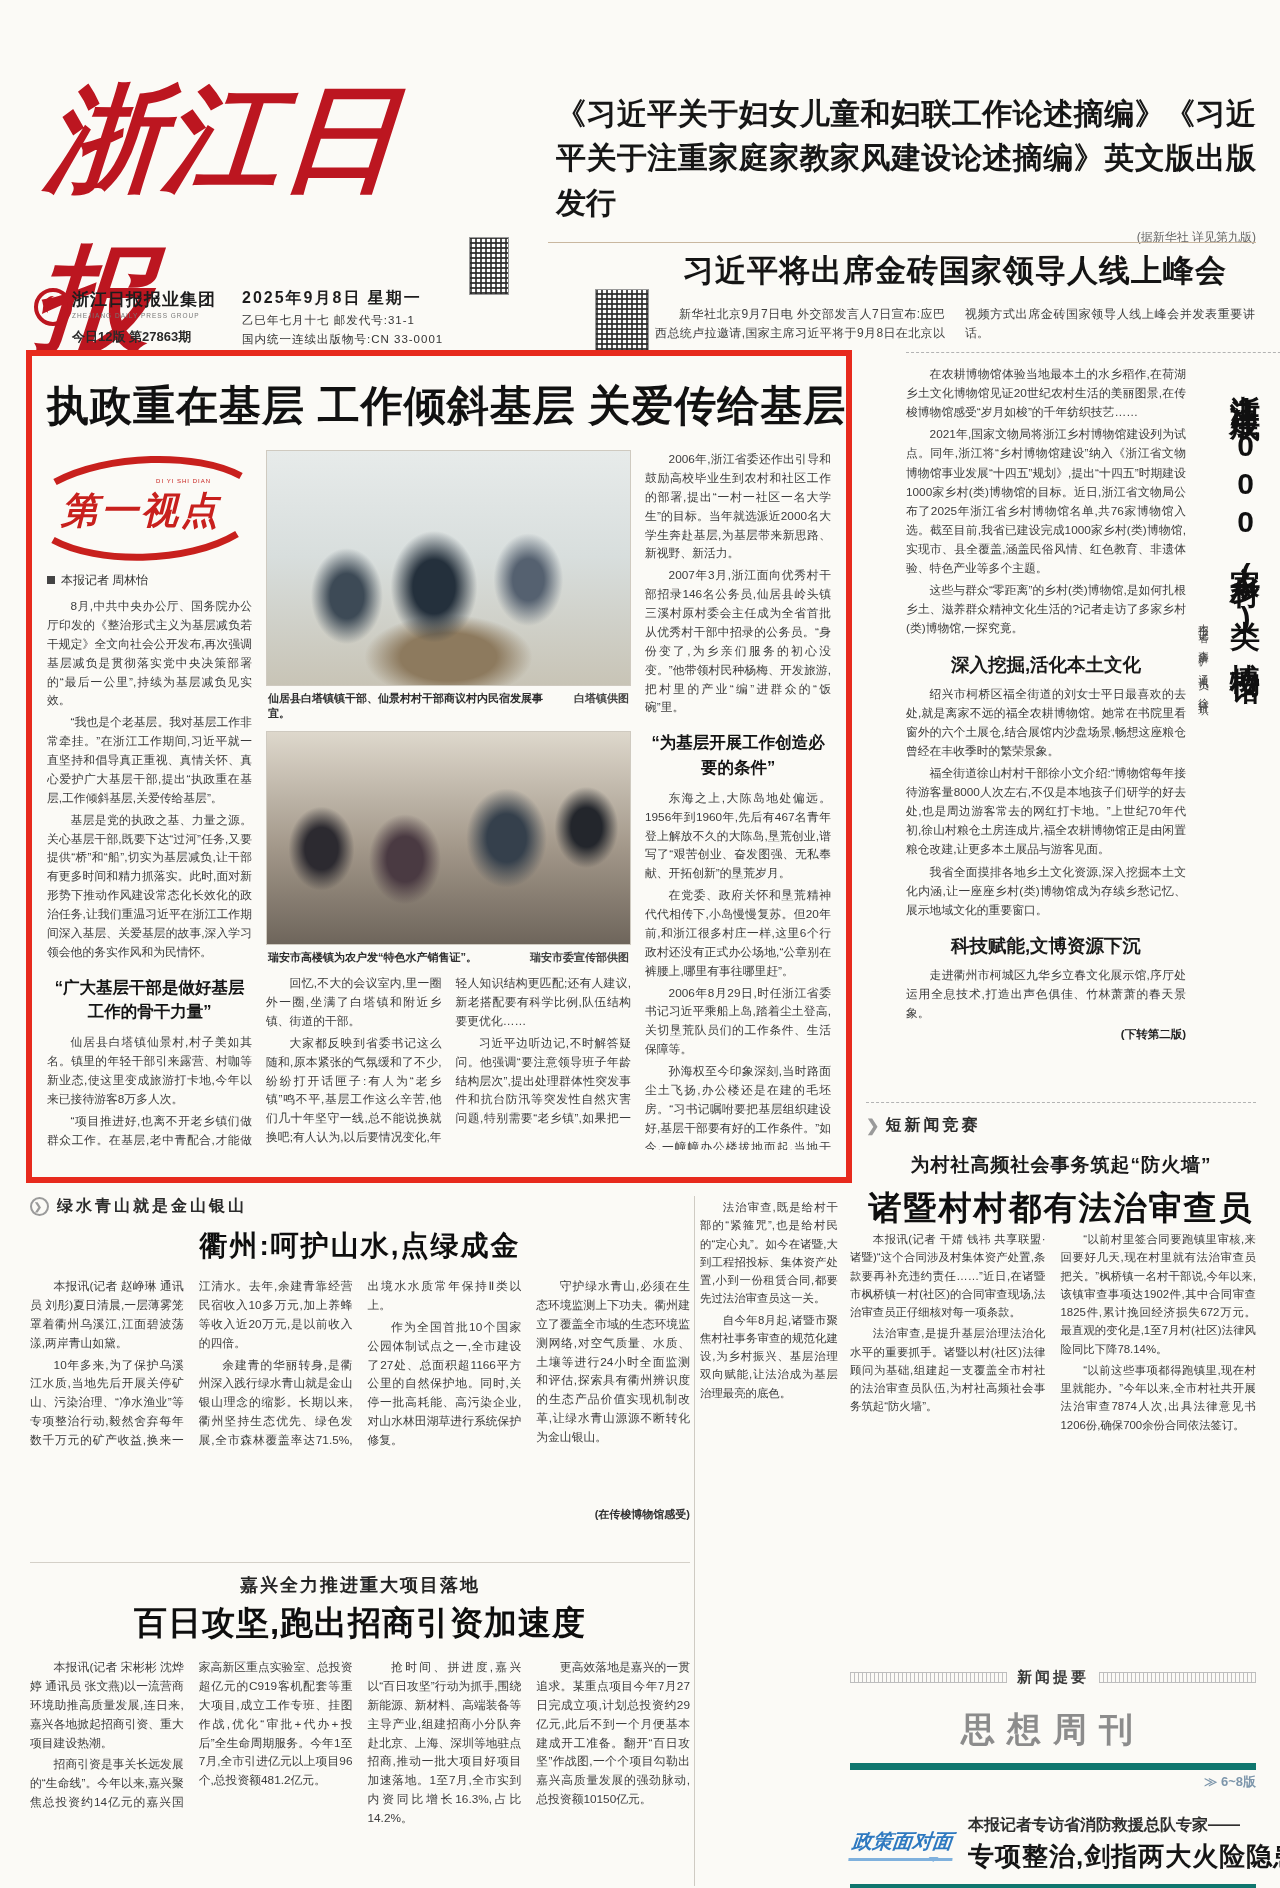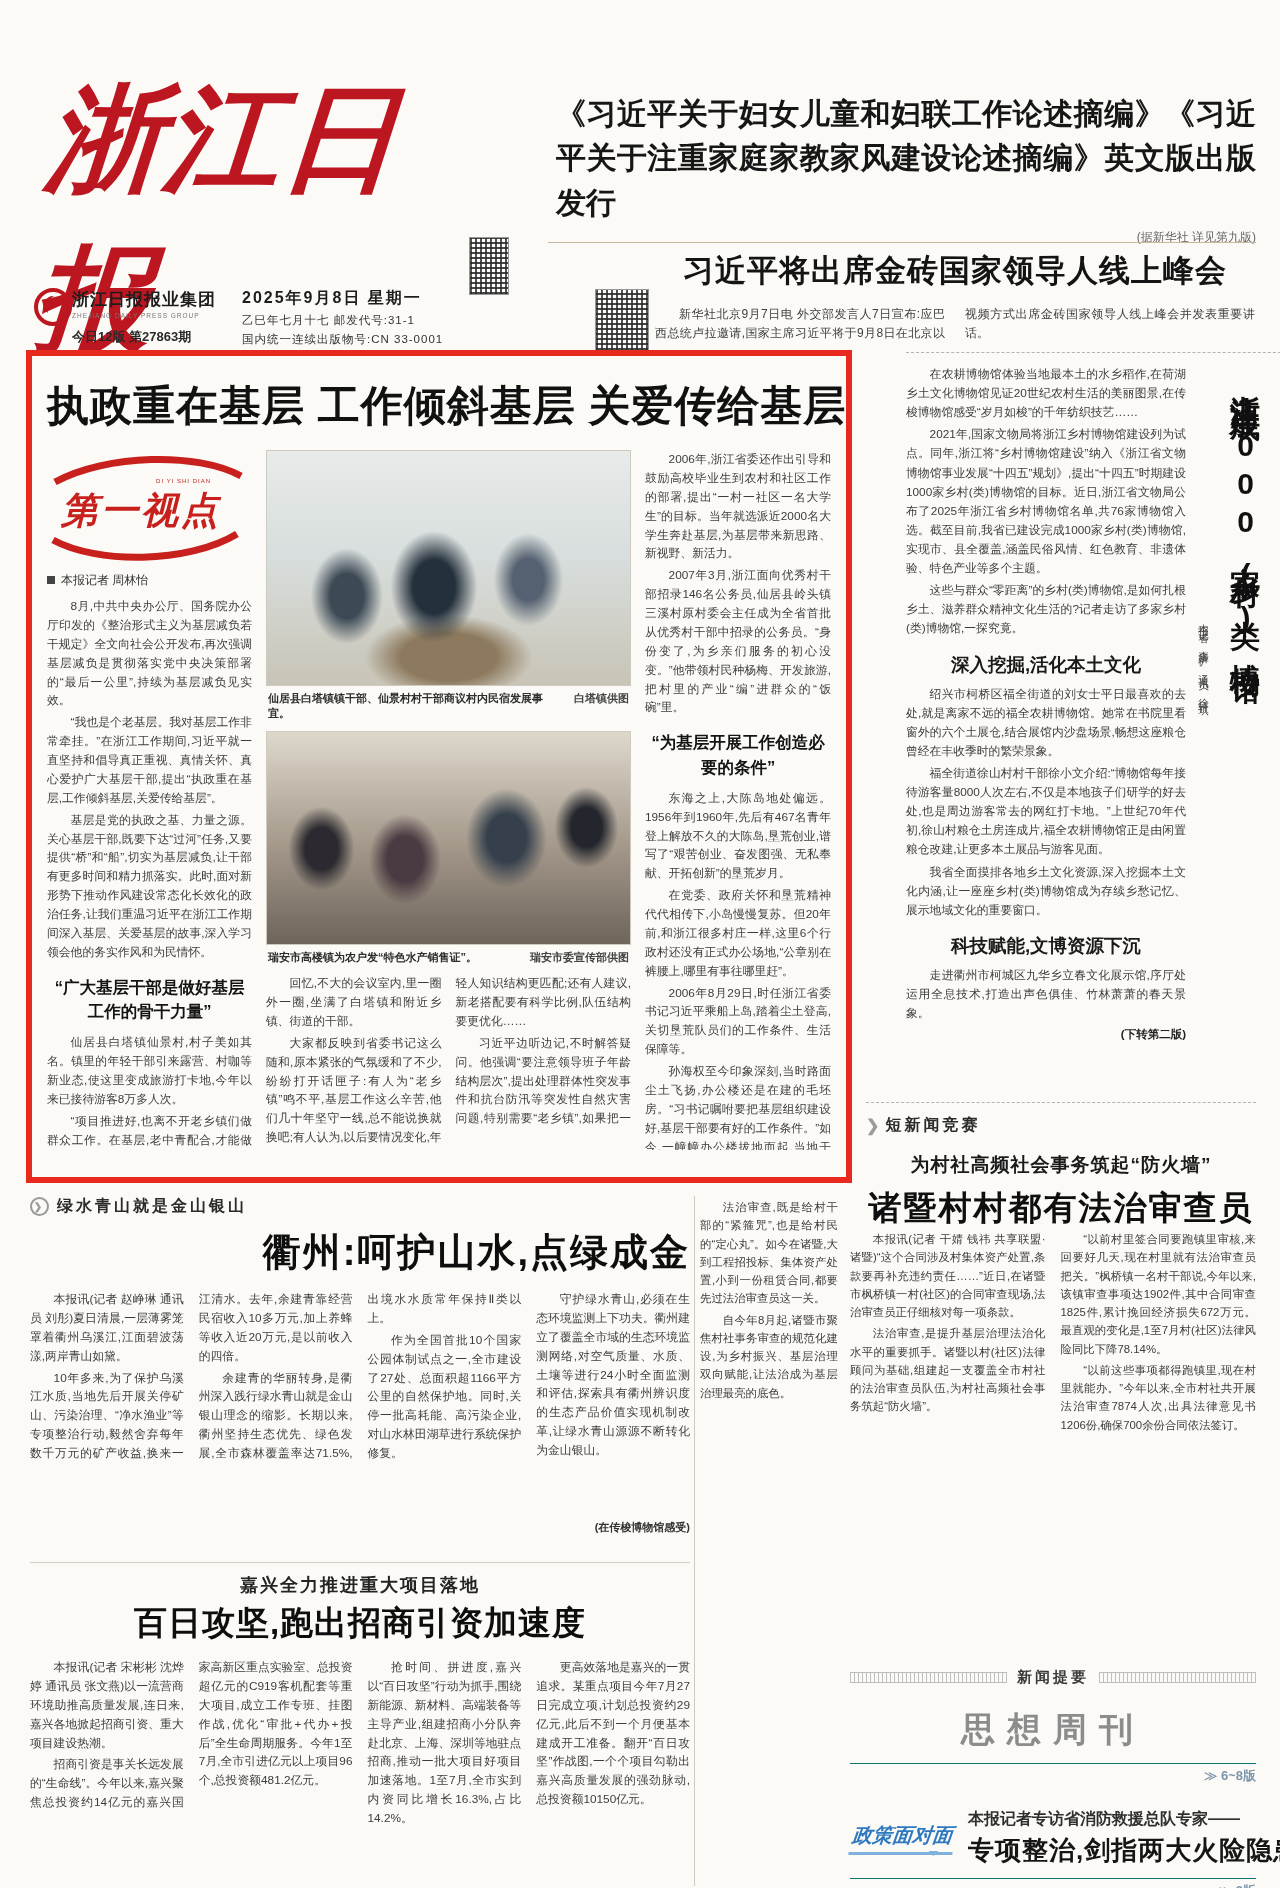--- a/index.html
+++ b/index.html
@@ -89,35 +89,35 @@
   .zhuji-header h2{margin:8px 0 0;text-align:center;font-size:33px;font-weight:900;color:#0f0f0f;letter-spacing:2px;}
   .zhuji-col1{left:700px;top:1198px;width:138px;height:688px;overflow:hidden;}
   .zhuji-col1 p,.zhuji-body p{font-size:11.4px;line-height:1.6;margin:0 0 3px;text-align:justify;text-indent:2em;}
   .zhuji-body{left:850px;top:1230px;width:406px;height:424px;overflow:hidden;columns:2;column-gap:15px;}
   .digest{left:850px;top:1668px;width:406px;}
   .digest-head{display:flex;align-items:center;gap:10px;}
   .hatch{flex:1;height:9px;border-top:1px solid #bdbdbd;border-bottom:1px solid #bdbdbd;
     background:repeating-linear-gradient(90deg,#bfbfbf 0 1px,transparent 1px 4px);}
   .digest-head .lbl{font-size:15px;font-weight:900;color:#3a3a3a;letter-spacing:3px;}
   .weekly{margin-top:20px;text-align:center;font-size:34px;font-weight:900;color:#8c8c8c;letter-spacing:12px;}
-  .refline{border-top:1px solid #0f766e;margin-top:10px;padding-top:2px;text-align:right;}
+  .refline{border-top:7px solid #0f766e;margin-top:10px;padding-top:2px;text-align:right;}
   .pageref{font-size:13px;font-weight:bold;color:#7d96ab;}
   .pageref::before{content:"≫ ";}
   .policy{display:flex;align-items:center;gap:14px;margin-top:24px;}
   .policy-logo{font-size:20px;font-weight:900;font-style:italic;color:#2e79c0;white-space:nowrap;
     border-bottom:3px solid #7fb1dd;padding:0 2px 3px;transform:skewX(-6deg);position:relative;}
   .policy-logo::after{content:"";position:absolute;right:14px;bottom:-9px;border:5px solid transparent;
     border-top-color:#7fb1dd;}
   .policy-txt .l1{font-size:16px;font-weight:900;color:#2f2f2f;}
   .policy-txt .l2{font-size:26px;font-weight:900;color:#151515;letter-spacing:1px;margin-top:3px;white-space:nowrap;}
   
   .quzhou{left:30px;top:1196px;width:660px;}
   .circ-icon{width:15px;height:15px;border-radius:50%;border:2px solid #9a9a9a;color:#9a9a9a;
     font-size:10px;line-height:15px;text-align:center;font-weight:900;flex:0 0 auto;}
-  .quzhou h2{margin:10px 0 12px;text-align:right;font-size:38px;font-weight:900;color:#0e0e0e;letter-spacing:2px;}
+  .quzhou h2{margin:10px 0 12px;text-align:center;font-size:28px;font-weight:900;color:#0e0e0e;letter-spacing:2px;}
   .news{columns:4;column-gap:15px;height:228px;overflow:hidden;}
   .endnote{display:block;text-align:right;font-size:11px;font-weight:bold;color:#333;margin-top:2px;}
   .jiaxing{left:30px;top:1562px;width:660px;height:326px;overflow:hidden;border-top:1px solid #d4d0c8;padding-top:10px;box-sizing:border-box;}
   .jiaxing .kick{text-align:center;font-size:18px;font-weight:900;color:#242424;letter-spacing:2px;}
   .jiaxing h2{margin:4px 0 12px;text-align:center;font-size:33px;font-weight:900;color:#0e0e0e;letter-spacing:1px;}
   .jiaxing .news{height:240px;}
   .vdivider{left:694px;top:1196px;height:690px;border-left:1px solid #cfcbc3;}
 </style>
 </head>
 <body>

